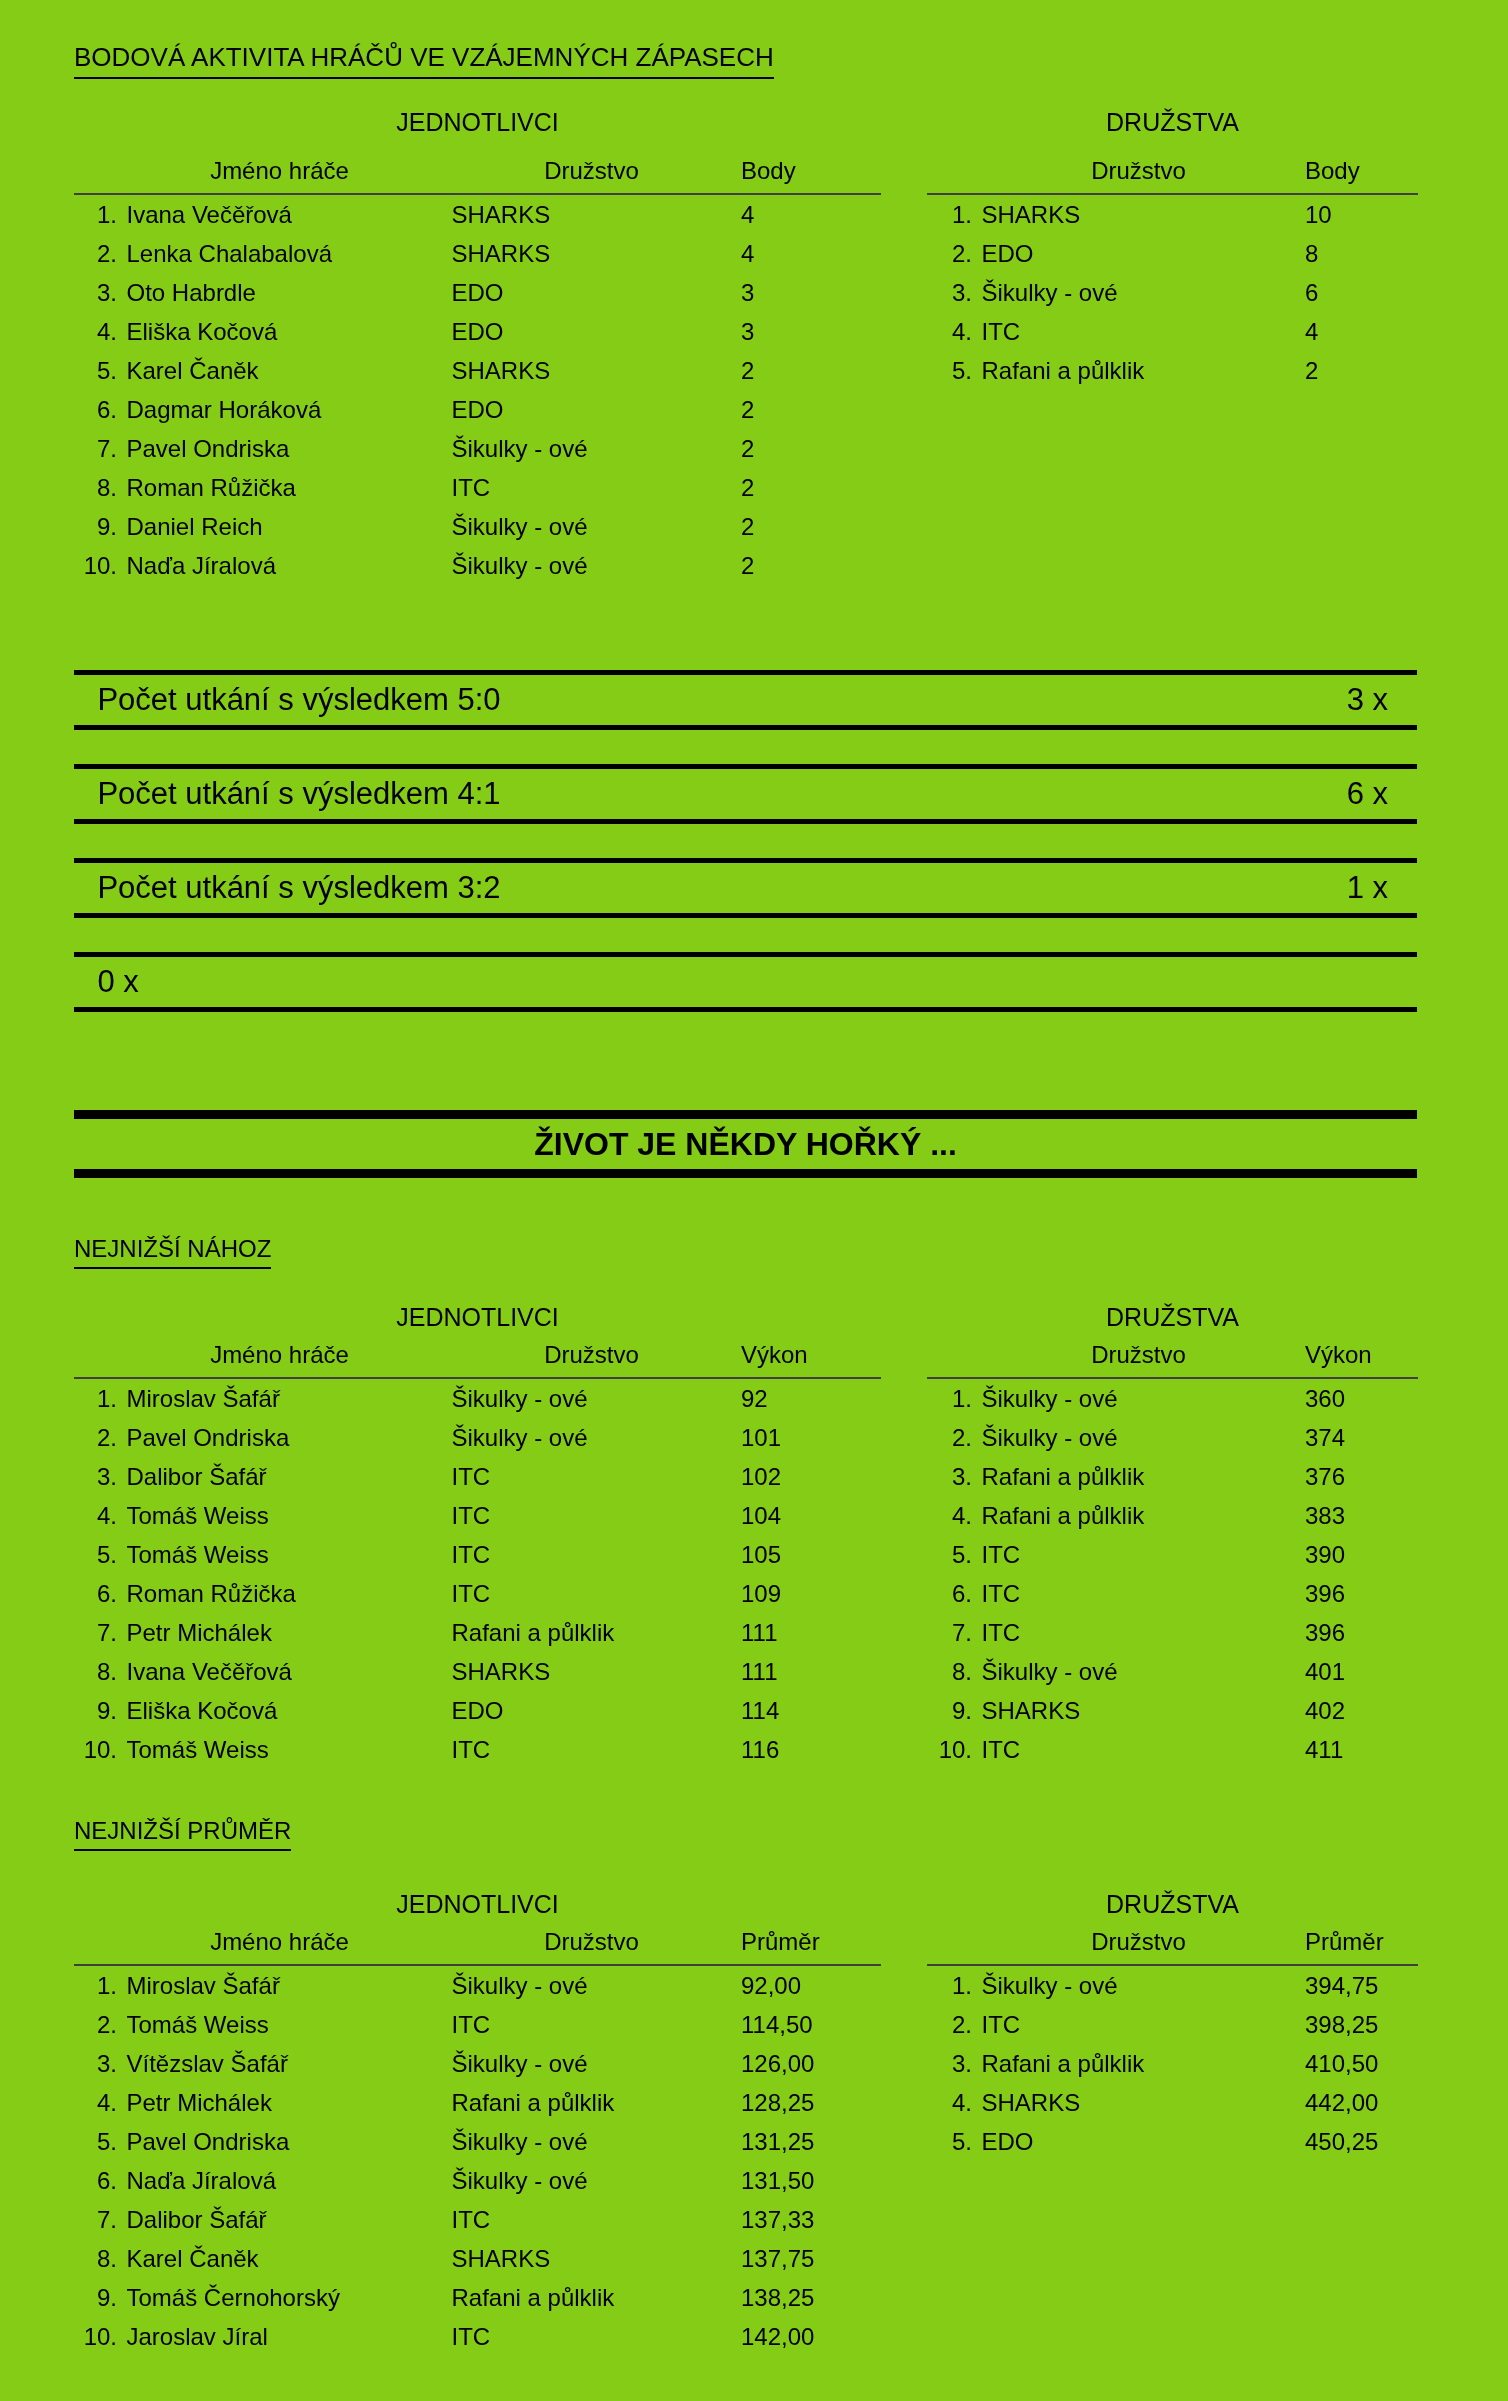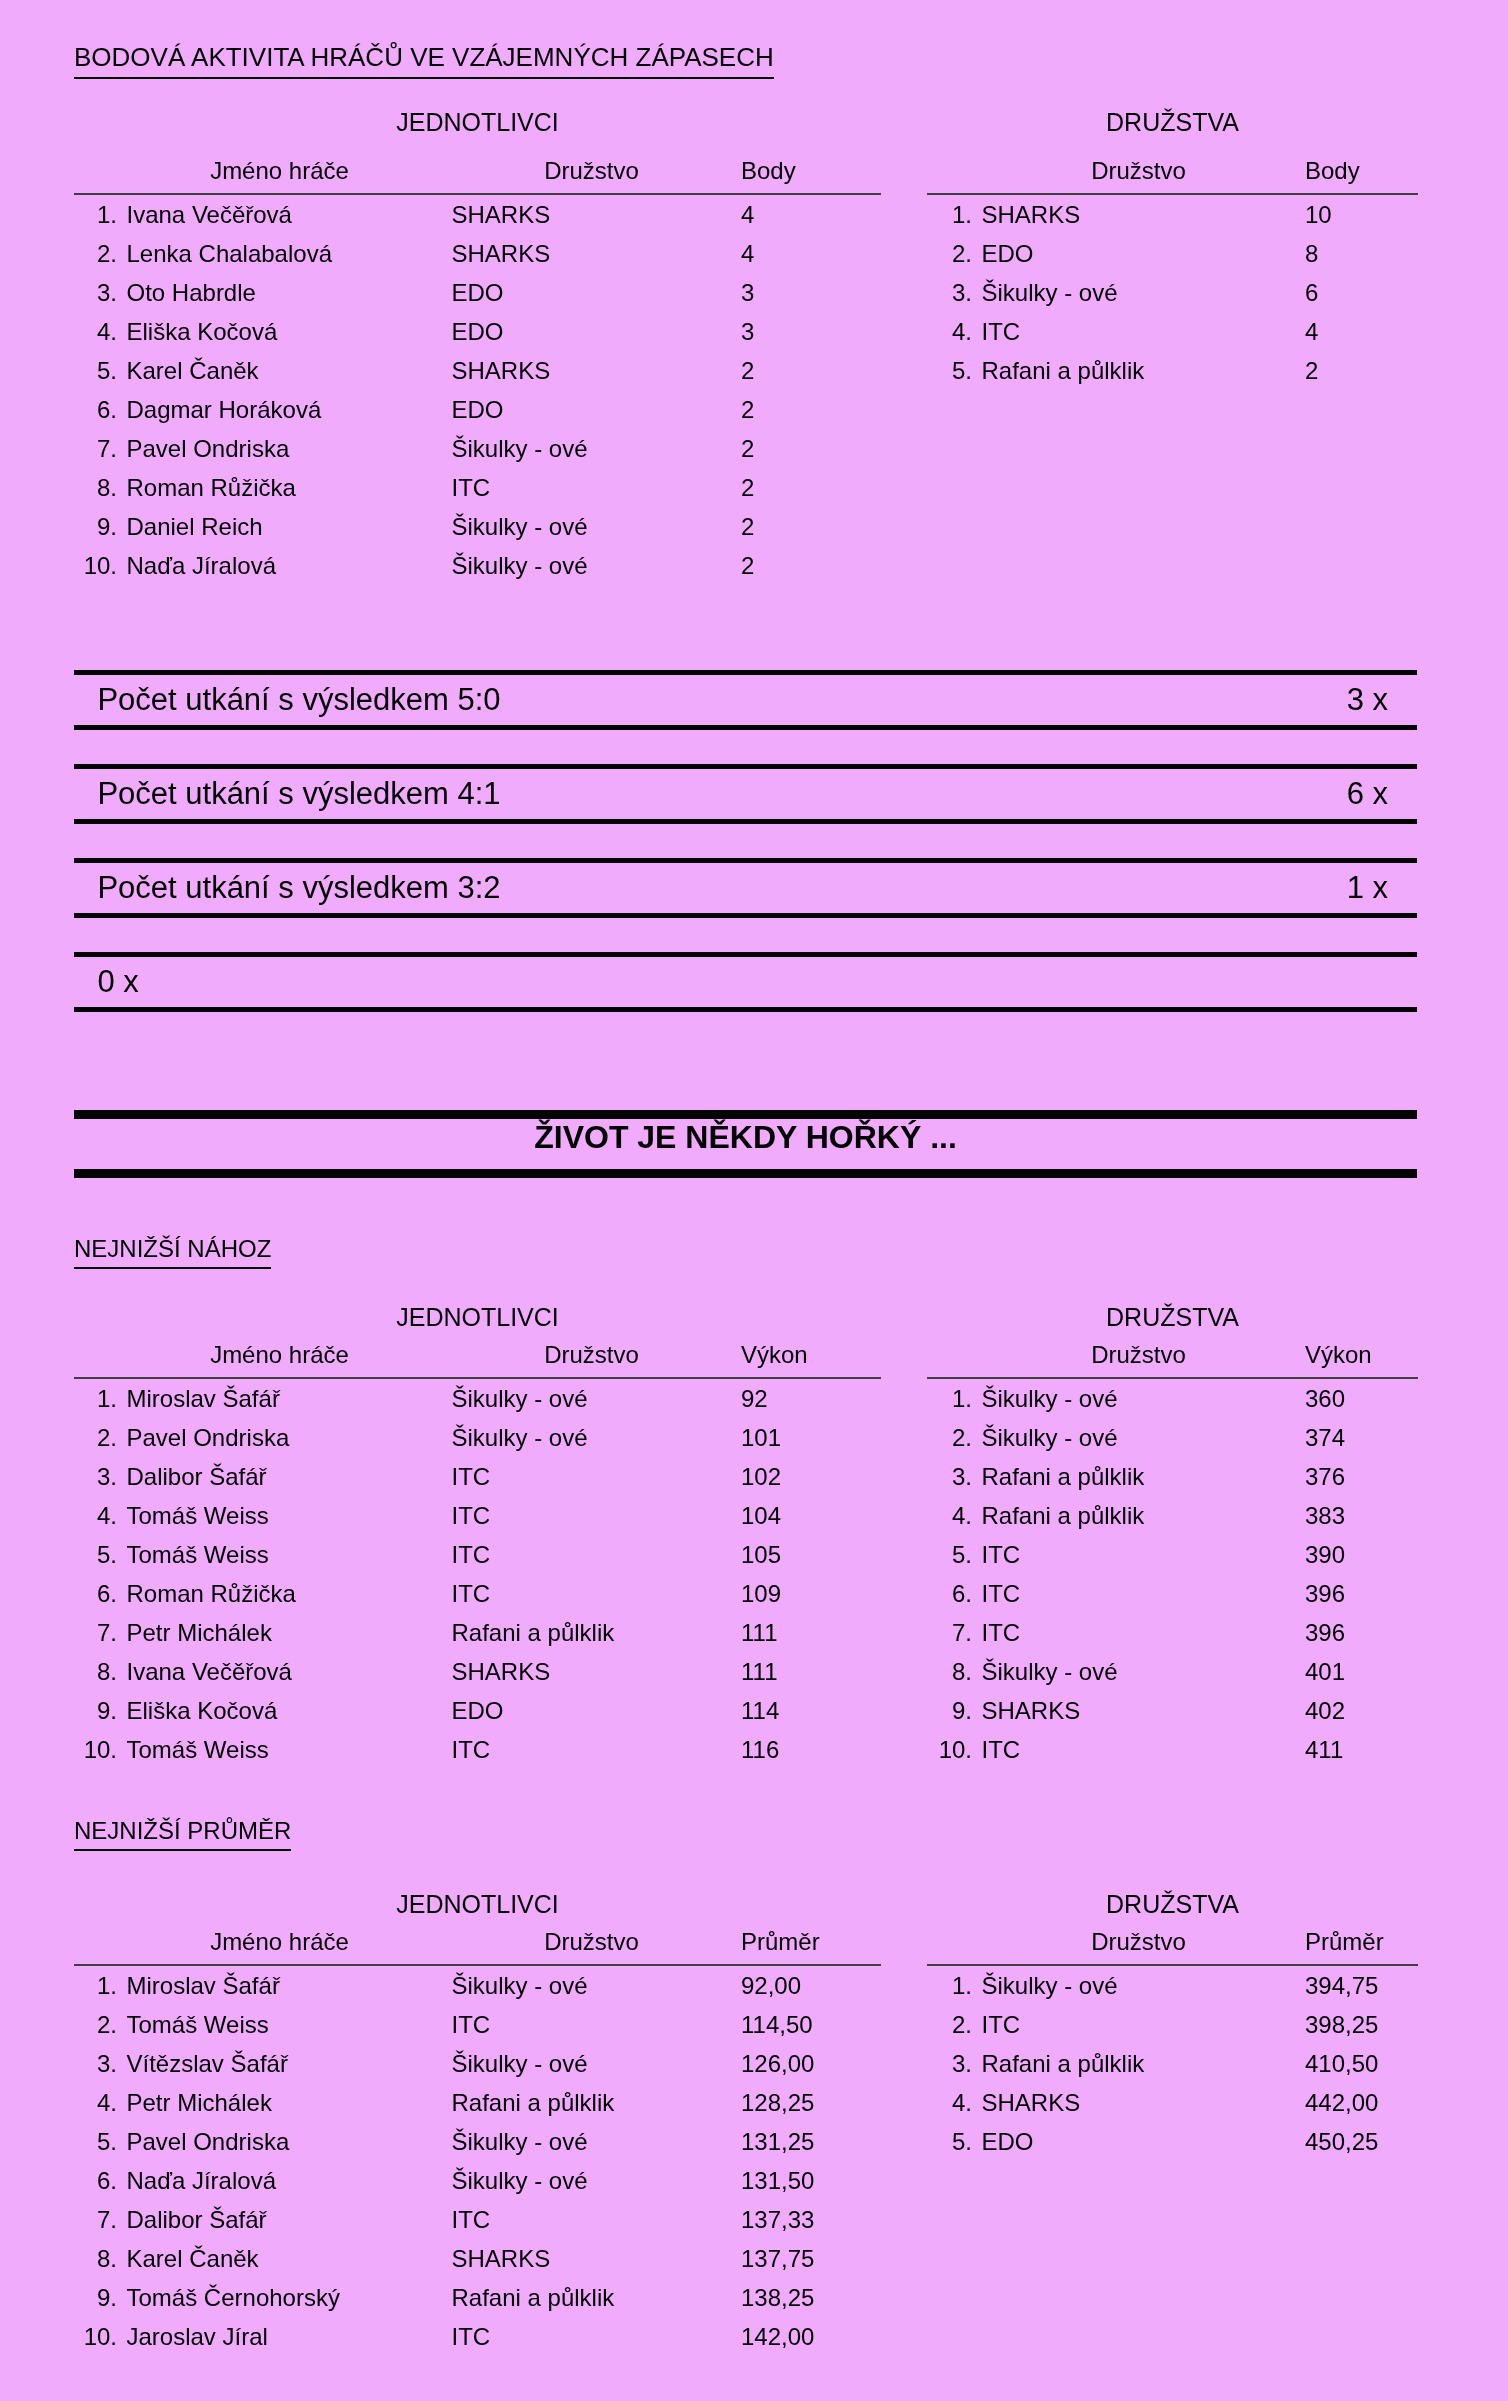--- a/index.html
+++ b/index.html
@@ -1,20 +1,20 @@
 <!DOCTYPE html>
 <html style="font-size:14px"><head>
 <meta charset="utf-8">
 <style>
   html, body { margin: 0; padding: 0; background: #ffffff; }
   .page {
     position: relative;
     width: 1509px;
     height: 2401px;
-    background: #f0abfc;
+    background: #84cc16;
     color: #000000;
     font-family: "Liberation Sans", "DejaVu Sans", sans-serif;
     overflow: hidden;
   }
   .abs { position: absolute; }
 
   
   .main-title {
     left: 74px; top: 42px;
     font-size: 26px;
@@ -64,21 +64,21 @@
     margin-top: 13px;
   }
 
   
   .divider {
     left: 74px; top: 1110px; width: 1343px;
     box-sizing: border-box;
     height: 68px;
     border-top: 9.5px solid #000;
     border-bottom: 9.5px solid #000;
-    display: flex; justify-content: center;
+    display: flex; align-items: center; justify-content: center;
     font-size: 32px; font-weight: bold;
   }
 </style>
 </head>
 <body>
 
 <div class="page">
 
   <div class="abs main-title">
     <span class="u">BODOVÁ AKTIVITA HRÁČŮ VE VZÁJEMNÝCH ZÁPASECH</span>

